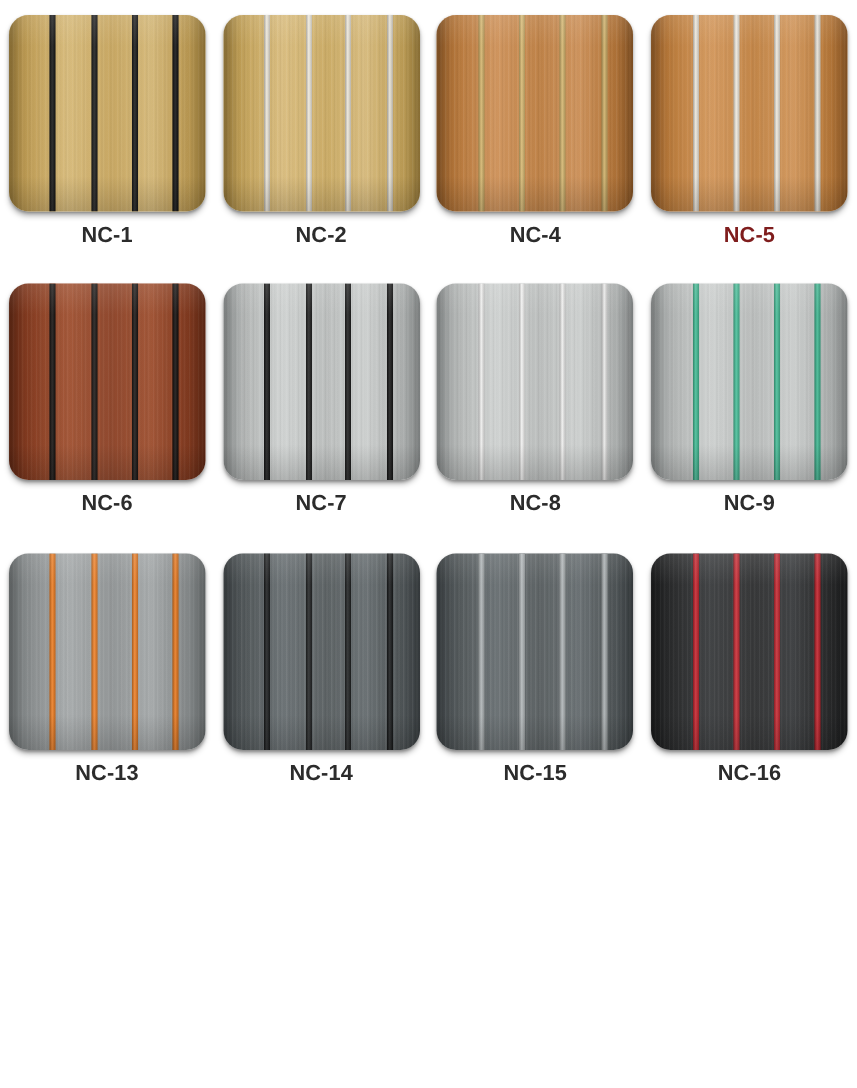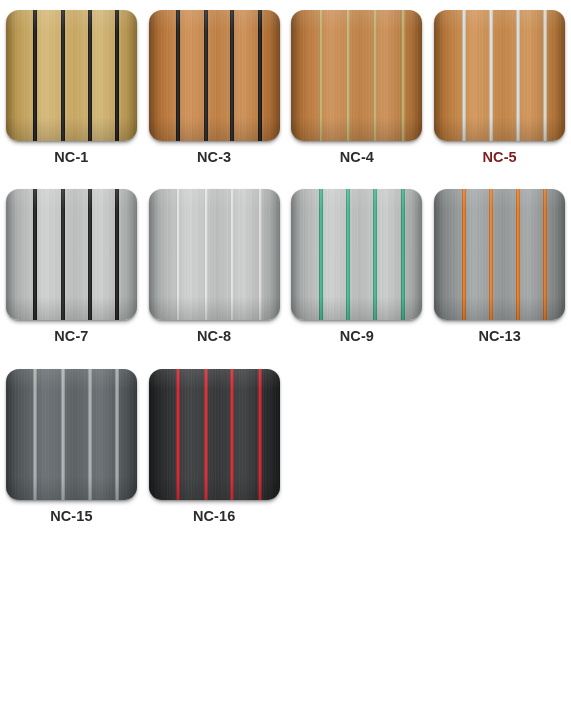--- a/index.html
+++ b/index.html
@@ -104,32 +104,32 @@
               <div class="stripe" style="left: calc(64% - 2px); background: rgb(17, 17, 17);"></div>
               <div class="stripe" style="left: calc(85% - 2px); background: rgb(17, 17, 17);"></div>
             </div>
             <div class="shade"></div>
           </div>
         </div>
         <div class="label" style="color: rgb(44, 44, 44);">NC-1</div>
       </div>
       <div class="cell">
         <div class="swatch-wrap">
-          <div class="swatch" style="background: linear-gradient(90deg, rgb(156, 94, 40) 0%, rgb(189, 122, 60) 12%, rgb(211, 148, 90) 30%, rgb(189, 122, 60) 52%, rgb(211, 148, 90) 72%, rgb(189, 122, 60) 88%, rgb(156, 94, 40) 100%);">
-            <div class="grain"></div>
-            <div class="stripes">
-              <div class="stripe" style="left: calc(22.5% - 2px); background: rgb(20, 20, 20);"></div>
-              <div class="stripe" style="left: calc(43.5% - 2px); background: rgb(20, 20, 20);"></div>
-              <div class="stripe" style="left: calc(64% - 2px); background: rgb(20, 20, 20);"></div>
-              <div class="stripe" style="left: calc(85% - 2px); background: rgb(20, 20, 20);"></div>
-            </div>
-            <div class="shade"></div>
-          </div>
-        </div>
-        <div class="label" style="color: rgb(44, 44, 44);">NC-3</div>
+          <div class="swatch" style="background: linear-gradient(90deg, rgb(171, 138, 66) 0%, rgb(201, 168, 95) 12%, rgb(220, 191, 128) 30%, rgb(201, 168, 95) 52%, rgb(220, 191, 128) 72%, rgb(201, 168, 95) 88%, rgb(171, 138, 66) 100%);">
+            <div class="grain"></div>
+            <div class="stripes">
+              <div class="stripe" style="left: calc(22.5% - 2px); background: rgb(238, 232, 218);"></div>
+              <div class="stripe" style="left: calc(43.5% - 2px); background: rgb(238, 232, 218);"></div>
+              <div class="stripe" style="left: calc(64% - 2px); background: rgb(238, 232, 218);"></div>
+              <div class="stripe" style="left: calc(85% - 2px); background: rgb(238, 232, 218);"></div>
+            </div>
+            <div class="shade"></div>
+          </div>
+        </div>
+        <div class="label" style="color: rgb(44, 44, 44);">NC-2</div>
       </div>
       <div class="cell">
         <div class="swatch-wrap">
           <div class="swatch" style="background: linear-gradient(90deg, rgb(155, 97, 42) 0%, rgb(188, 124, 62) 12%, rgb(210, 149, 92) 30%, rgb(188, 124, 62) 52%, rgb(210, 149, 92) 72%, rgb(188, 124, 62) 88%, rgb(155, 97, 42) 100%);">
             <div class="grain"></div>
             <div class="stripes">
               <div class="stripe" style="left: calc(22.5% - 2px); background: rgb(214, 181, 106);"></div>
               <div class="stripe" style="left: calc(43.5% - 2px); background: rgb(214, 181, 106);"></div>
               <div class="stripe" style="left: calc(64% - 2px); background: rgb(214, 181, 106);"></div>
               <div class="stripe" style="left: calc(85% - 2px); background: rgb(214, 181, 106);"></div>
@@ -149,20 +149,35 @@
               <div class="stripe" style="left: calc(64% - 2px); background: rgb(239, 233, 221);"></div>
               <div class="stripe" style="left: calc(85% - 2px); background: rgb(239, 233, 221);"></div>
             </div>
             <div class="shade"></div>
           </div>
         </div>
         <div class="label" style="color: #7f1d1d;">NC-5</div>
       </div>
       <div class="cell">
         <div class="swatch-wrap">
+          <div class="swatch" style="background: linear-gradient(90deg, rgb(109, 45, 22) 0%, rgb(138, 63, 35) 12%, rgb(163, 84, 52) 30%, rgb(138, 63, 35) 52%, rgb(163, 84, 52) 72%, rgb(138, 63, 35) 88%, rgb(109, 45, 22) 100%);">
+            <div class="grain"></div>
+            <div class="stripes">
+              <div class="stripe" style="left: calc(22.5% - 2px); background: rgb(18, 13, 11);"></div>
+              <div class="stripe" style="left: calc(43.5% - 2px); background: rgb(18, 13, 11);"></div>
+              <div class="stripe" style="left: calc(64% - 2px); background: rgb(18, 13, 11);"></div>
+              <div class="stripe" style="left: calc(85% - 2px); background: rgb(18, 13, 11);"></div>
+            </div>
+            <div class="shade"></div>
+          </div>
+        </div>
+        <div class="label" style="color: rgb(44, 44, 44);">NC-6</div>
+      </div>
+      <div class="cell">
+        <div class="swatch-wrap">
           <div class="swatch" style="background: linear-gradient(90deg, rgb(154, 158, 158) 0%, rgb(185, 188, 187) 12%, rgb(210, 213, 212) 30%, rgb(185, 188, 187) 52%, rgb(210, 213, 212) 72%, rgb(185, 188, 187) 88%, rgb(154, 158, 158) 100%);">
             <div class="grain"></div>
             <div class="stripes">
               <div class="stripe" style="left: calc(22.5% - 2px); background: rgb(21, 21, 21);"></div>
               <div class="stripe" style="left: calc(43.5% - 2px); background: rgb(21, 21, 21);"></div>
               <div class="stripe" style="left: calc(64% - 2px); background: rgb(21, 21, 21);"></div>
               <div class="stripe" style="left: calc(85% - 2px); background: rgb(21, 21, 21);"></div>
             </div>
             <div class="shade"></div>
           </div>
@@ -212,20 +227,35 @@
             <div class="shade"></div>
           </div>
         </div>
         <div class="label" style="color: rgb(44, 44, 44);">NC-13</div>
       </div>
       <div class="cell">
         <div class="swatch-wrap">
           <div class="swatch" style="background: linear-gradient(90deg, rgb(65, 71, 74) 0%, rgb(85, 91, 93) 12%, rgb(107, 114, 117) 30%, rgb(85, 91, 93) 52%, rgb(107, 114, 117) 72%, rgb(85, 91, 93) 88%, rgb(65, 71, 74) 100%);">
             <div class="grain"></div>
             <div class="stripes">
+              <div class="stripe" style="left: calc(22.5% - 2px); background: rgb(23, 25, 26);"></div>
+              <div class="stripe" style="left: calc(43.5% - 2px); background: rgb(23, 25, 26);"></div>
+              <div class="stripe" style="left: calc(64% - 2px); background: rgb(23, 25, 26);"></div>
+              <div class="stripe" style="left: calc(85% - 2px); background: rgb(23, 25, 26);"></div>
+            </div>
+            <div class="shade"></div>
+          </div>
+        </div>
+        <div class="label" style="color: rgb(44, 44, 44);">NC-14</div>
+      </div>
+      <div class="cell">
+        <div class="swatch-wrap">
+          <div class="swatch" style="background: linear-gradient(90deg, rgb(65, 71, 74) 0%, rgb(85, 91, 93) 12%, rgb(107, 114, 117) 30%, rgb(85, 91, 93) 52%, rgb(107, 114, 117) 72%, rgb(85, 91, 93) 88%, rgb(65, 71, 74) 100%);">
+            <div class="grain"></div>
+            <div class="stripes">
               <div class="stripe" style="left: calc(22.5% - 2px); background: rgb(174, 180, 182);"></div>
               <div class="stripe" style="left: calc(43.5% - 2px); background: rgb(174, 180, 182);"></div>
               <div class="stripe" style="left: calc(64% - 2px); background: rgb(174, 180, 182);"></div>
               <div class="stripe" style="left: calc(85% - 2px); background: rgb(174, 180, 182);"></div>
             </div>
             <div class="shade"></div>
           </div>
         </div>
         <div class="label" style="color: rgb(44, 44, 44);">NC-15</div>
       </div>

